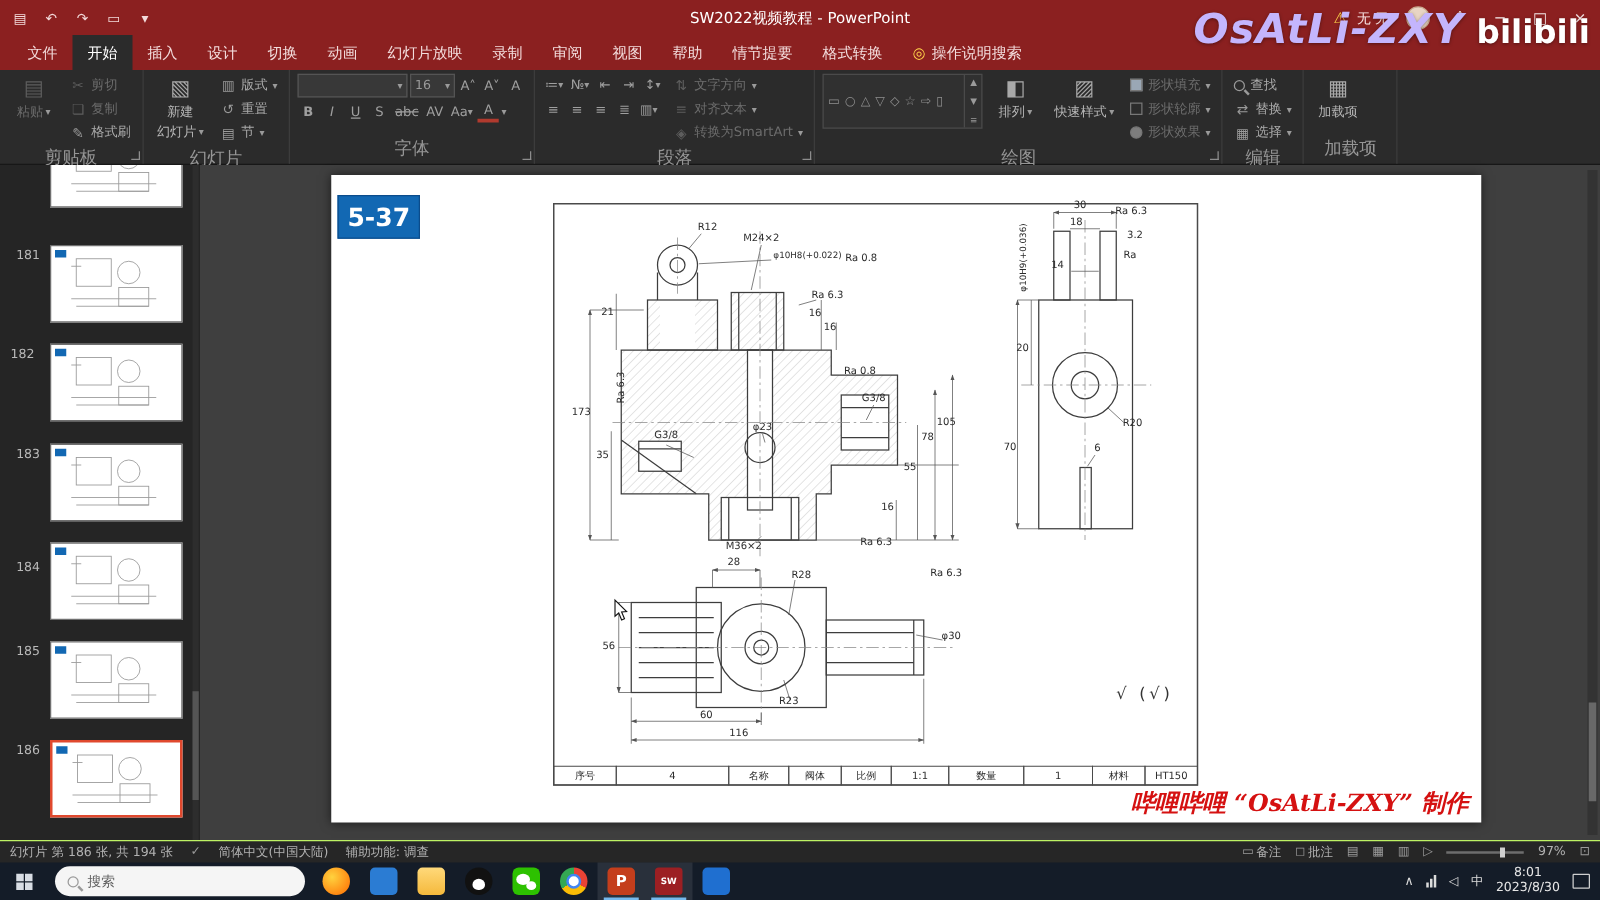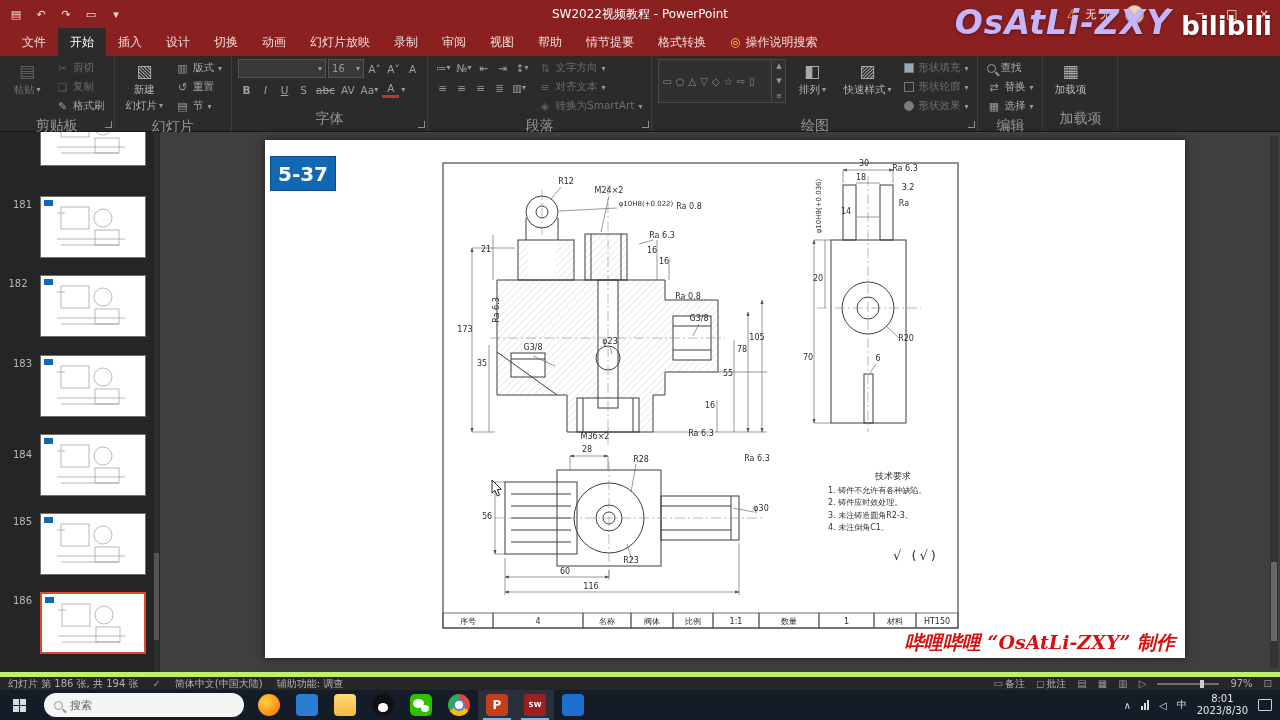--- a/index.html
+++ b/index.html
@@ -62,21 +62,21 @@
 .cscroll i{position:absolute;left:1px;right:1px;top:80%;height:15%;background:#686868}
 .tag{position:absolute;left:5px;top:16px;width:66px;height:35px;background:#1268b3;border:1px solid #0b4c8c;color:#fff;font-size:20px;font-weight:bold;display:flex;align-items:center;justify-content:center}
 .credit{position:absolute;right:10px;bottom:2px;color:#d51111;font-family:"DejaVu Serif","Liberation Serif",serif;font-style:italic;font-weight:bold;font-size:19px;white-space:nowrap}
 .tech{position:absolute;left:563px;top:330px;width:130px;color:#333}
 .tech-title{font-size:9px;text-align:center;margin-bottom:2px}
 .tech-lines div{font-size:8px;line-height:1.55}
 .fmark{position:absolute;left:628px;top:408px;font-size:13px;color:#333;letter-spacing:3px}
 .drawing{position:absolute;left:0;top:0}
 .drawing text{font-family:"DejaVu Sans",sans-serif}
 
-.statusbar{height:18px;background:#262626;border-top:5px solid #bef264;display:flex;align-items:center;gap:14px;padding:0 8px;font-size:10px;color:#b2b2b2;flex:0 0 auto;white-space:nowrap}
+.statusbar{height:18px;background:#262626;border-top:1px solid #bef264;display:flex;align-items:center;gap:14px;padding:0 8px;font-size:10px;color:#b2b2b2;flex:0 0 auto;white-space:nowrap}
 .sb-i{font-size:10px;color:#9a9a9a}
 .sb-right{margin-left:auto;display:flex;align-items:center;gap:11px}
 .slider{width:62px;height:2px;background:#6d6d6d;position:relative}
 .slider i{position:absolute;left:68%;top:-3px;width:4px;height:8px;background:#cfcfcf}
 
 .taskbar{height:30px;background:#141c28;display:flex;align-items:center;color:#e6e6e6;flex:0 0 auto}
 .start{width:38px;height:30px;display:flex;align-items:center;justify-content:center}
 .winlogo{display:grid;grid-template-columns:6px 6px;grid-template-rows:6px 6px;gap:1px}
 .winlogo i{background:#d8dde4}
 .searchbox{width:200px;height:24px;background:#f5f5f5;border-radius:12px;display:flex;align-items:center;gap:7px;padding:0 10px;color:#5f5f5f;font-size:11px;margin:4px 6px}
@@ -667,29 +667,20 @@
               <text x="630" y="483.5" text-anchor="middle" font-size="8">材料</text>
               <rect x="651" y="473" width="42" height="15" fill="none" stroke="#4a4a4a" stroke-width="0.8"></rect>
               <text x="672" y="483.5" text-anchor="middle" font-size="8">HT150</text>
             </g>
 
           <path d="M227,340 l0,13 3,-2.6 2.3,5.6 2.3,-1 -2.3,-5.4 4,-0.3 z" fill="#fff" stroke="#111" stroke-width="0.9"></path>
         </svg>
 
         <div class="tag">5-37</div>
 
-        <div class="tech">
-          <div class="tech-title">技术要求</div>
-          <div class="tech-lines">
-              <div>1. 铸件不允许有各种缺陷。</div>
-              <div>2. 铸件应时效处理。</div>
-              <div>3. 未注铸造圆角R2-3。</div>
-              <div>4. 未注倒角C1。</div>
-            </div>
-        </div>
 
         <div class="fmark">√ (√)</div>
         <div class="credit">哔哩哔哩 “OsAtLi-ZXY” 制作</div>
       </div>
       <div class="cscroll">
           <i></i>
         </div>
     </div>
   </div>
 

